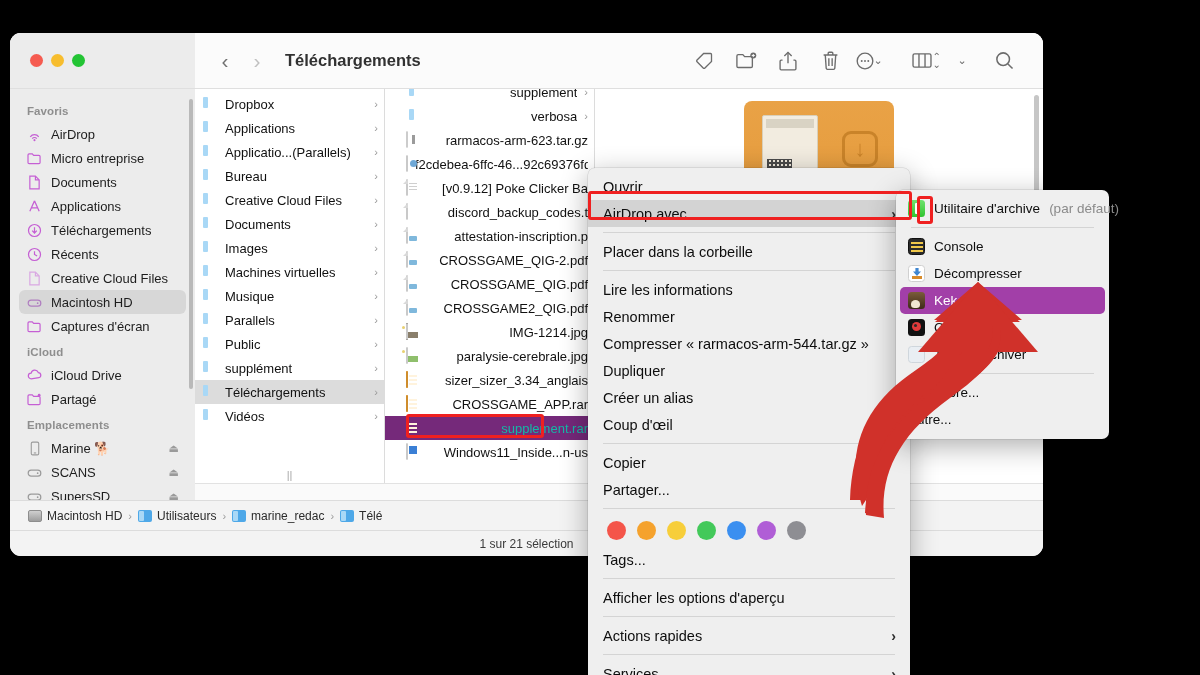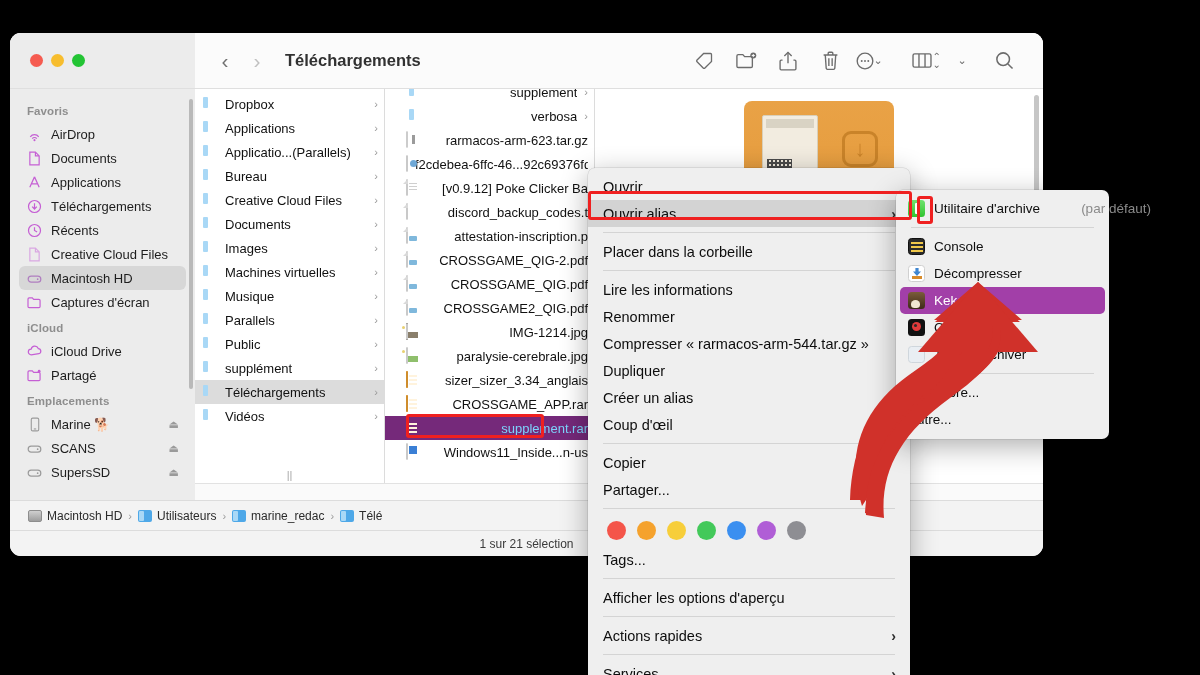--- a/index.html
+++ b/index.html
@@ -107,21 +107,21 @@
     padding-top: 3px;
   }
   .col1 { width: 190px; flex:0 0 190px; }
   .col2 { width: 210px; flex:0 0 210px; padding-top:0;text-align:right; }
   .row {
     display:flex; align-items:center; gap:7px;
     height:24px; padding:0 6px 0 7px;
     font-size:13px; color:#111; white-space:nowrap;
   }
   .row.sel { background:#dcdcdc; }
-  .row.selpurple { background:#75297a; color:#7dd3fc; }
+  .row.selpurple { background:#75297a; color:#14b8a6; }
   .rlbl { flex:1; overflow:hidden; text-overflow:clip; }
   .rarrow { color:#9a9a9a; font-size:11px; }
   .ficon { width:16px; height:16px; flex:0 0 16px; position:relative; }
 
   
   .fold {
     width:15px; height:13px; border-radius:2px;
     background:#4ea8e8; position:relative; margin-top:1px;
   }
   .fold:before {
@@ -258,21 +258,21 @@
     width:213px;
     background:#efefef;
     border-radius:7px;
     box-shadow:0 7px 28px rgba(0,0,0,0.32), 0 0 0 0.5px rgba(0,0,0,0.14);
     padding:5px 0 6px 0;
     font-size:13.5px; color:#0d0d0d;
     z-index: 50;
   }
   .smi { height:27px; display:flex; align-items:center; gap:9px; padding:0 12px 0 12px; white-space:nowrap;}
   .smi.hl { background:#a23fa8; color:#fff; border-radius:5px; margin:0 4px; padding-left:8px;}
-  .smi .dim { color:#8a8a8a;margin-left:32px; }
+  .smi .dim { color:#8a8a8a; }
   .appico { width:17px; height:17px; flex:0 0 17px; border-radius:3.5px; }
   .ico-archive { background:linear-gradient(#6fe26f,#2fc42f); position:relative;}
   .ico-archive:before{content:"";position:absolute;left:7px;top:3px;width:3px;height:11px;background:#fff;border-radius:1px;}
   .ico-console { background:#2b2b2b; position:relative; border:1px solid #111;}
   .ico-console:before{content:"";position:absolute;left:2px;top:3px;width:12px;height:2px;background:#f0c84a;box-shadow:0 4px 0 #f0c84a,0 8px 0 #f0c84a;}
   .ico-unzip { background:#fff; border:1px solid #d0d0d0; position:relative;}
   .ico-unzip:before{content:"";position:absolute;left:4px;top:2px;width:8px;height:8px;background:#3f86d0;clip-path:polygon(50% 100%,0 45%,30% 45%,30% 0,70% 0,70% 45%,100% 45%);}
   .ico-unzip:after{content:"";position:absolute;left:3px;bottom:2px;width:10px;height:3px;background:#d88b2a;}
   .ico-keka { background:linear-gradient(#7b5c3a,#3d2a18); position:relative; overflow:hidden;}
   .ico-keka:before{content:"";position:absolute;left:3px;bottom:1px;width:9px;height:8px;border-radius:50% 50% 40% 40%;background:#f2e6d2;}
@@ -381,20 +381,28 @@
           <span class="sb-ico">
             <svg width="15" height="15" viewBox="0 0 16 16" fill="none" stroke="#c55fd4" stroke-width="1.3">
               <path d="M3.5 10.5 a5.5 5.5 0 0 1 9 0"></path>
                 <path d="M5.6 12.4 a3 3 0 0 1 4.8 0"></path>
               <circle cx="8" cy="14" r="1.1" fill="#c55fd4" stroke="none"></circle>
             </svg>
           </span>
           <span class="sb-lbl">AirDrop</span>
         </div>
 
+        <div class="sb-item">
+          <span class="sb-ico">
+            <svg width="15" height="13" viewBox="0 0 16 14" fill="none" stroke="#c55fd4" stroke-width="1.3">
+              <path d="M1 3.2 a1.2 1.2 0 0 1 1.2-1.2 h3.4 l1.5 1.7 h5.7 a1.2 1.2 0 0 1 1.2 1.2 v6.5 a1.2 1.2 0 0 1-1.2 1.2 H2.2 A1.2 1.2 0 0 1 1 11.4z"></path>
+            </svg>
+          </span>
+          <span class="sb-lbl">Micro entreprise</span>
+        </div>
 
         <div class="sb-item">
           <span class="sb-ico">
             <svg width="13" height="15" viewBox="0 0 14 16" fill="none" stroke="#c55fd4" stroke-width="1.3">
               <path d="M2 1.2 h6 l4 4 v9.6 H2z"></path>
                 <path d="M8 1.2 v4 h4"></path>
             </svg>
           </span>
           <span class="sb-lbl">Documents</span>
         </div>
@@ -707,21 +715,21 @@
     <div class="statusbar">
       <span>1 sur 21 sélection</span>
     </div>
   </div>
 
   <div class="ctxmenu">
     <div class="mi">
         <span class="milbl">Ouvrir</span>
       </div>
     <div class="mi hl">
-        <span class="milbl">Ouvrir alias</span>
+        <span class="milbl">AirDrop avec</span>
         <span class="michev">›</span>
       </div>
     <div class="msep"></div>
     <div class="mi">
         <span class="milbl">Placer dans la corbeille</span>
       </div>
     <div class="msep"></div>
     <div class="mi">
         <span class="milbl">Lire les informations</span>
       </div>

